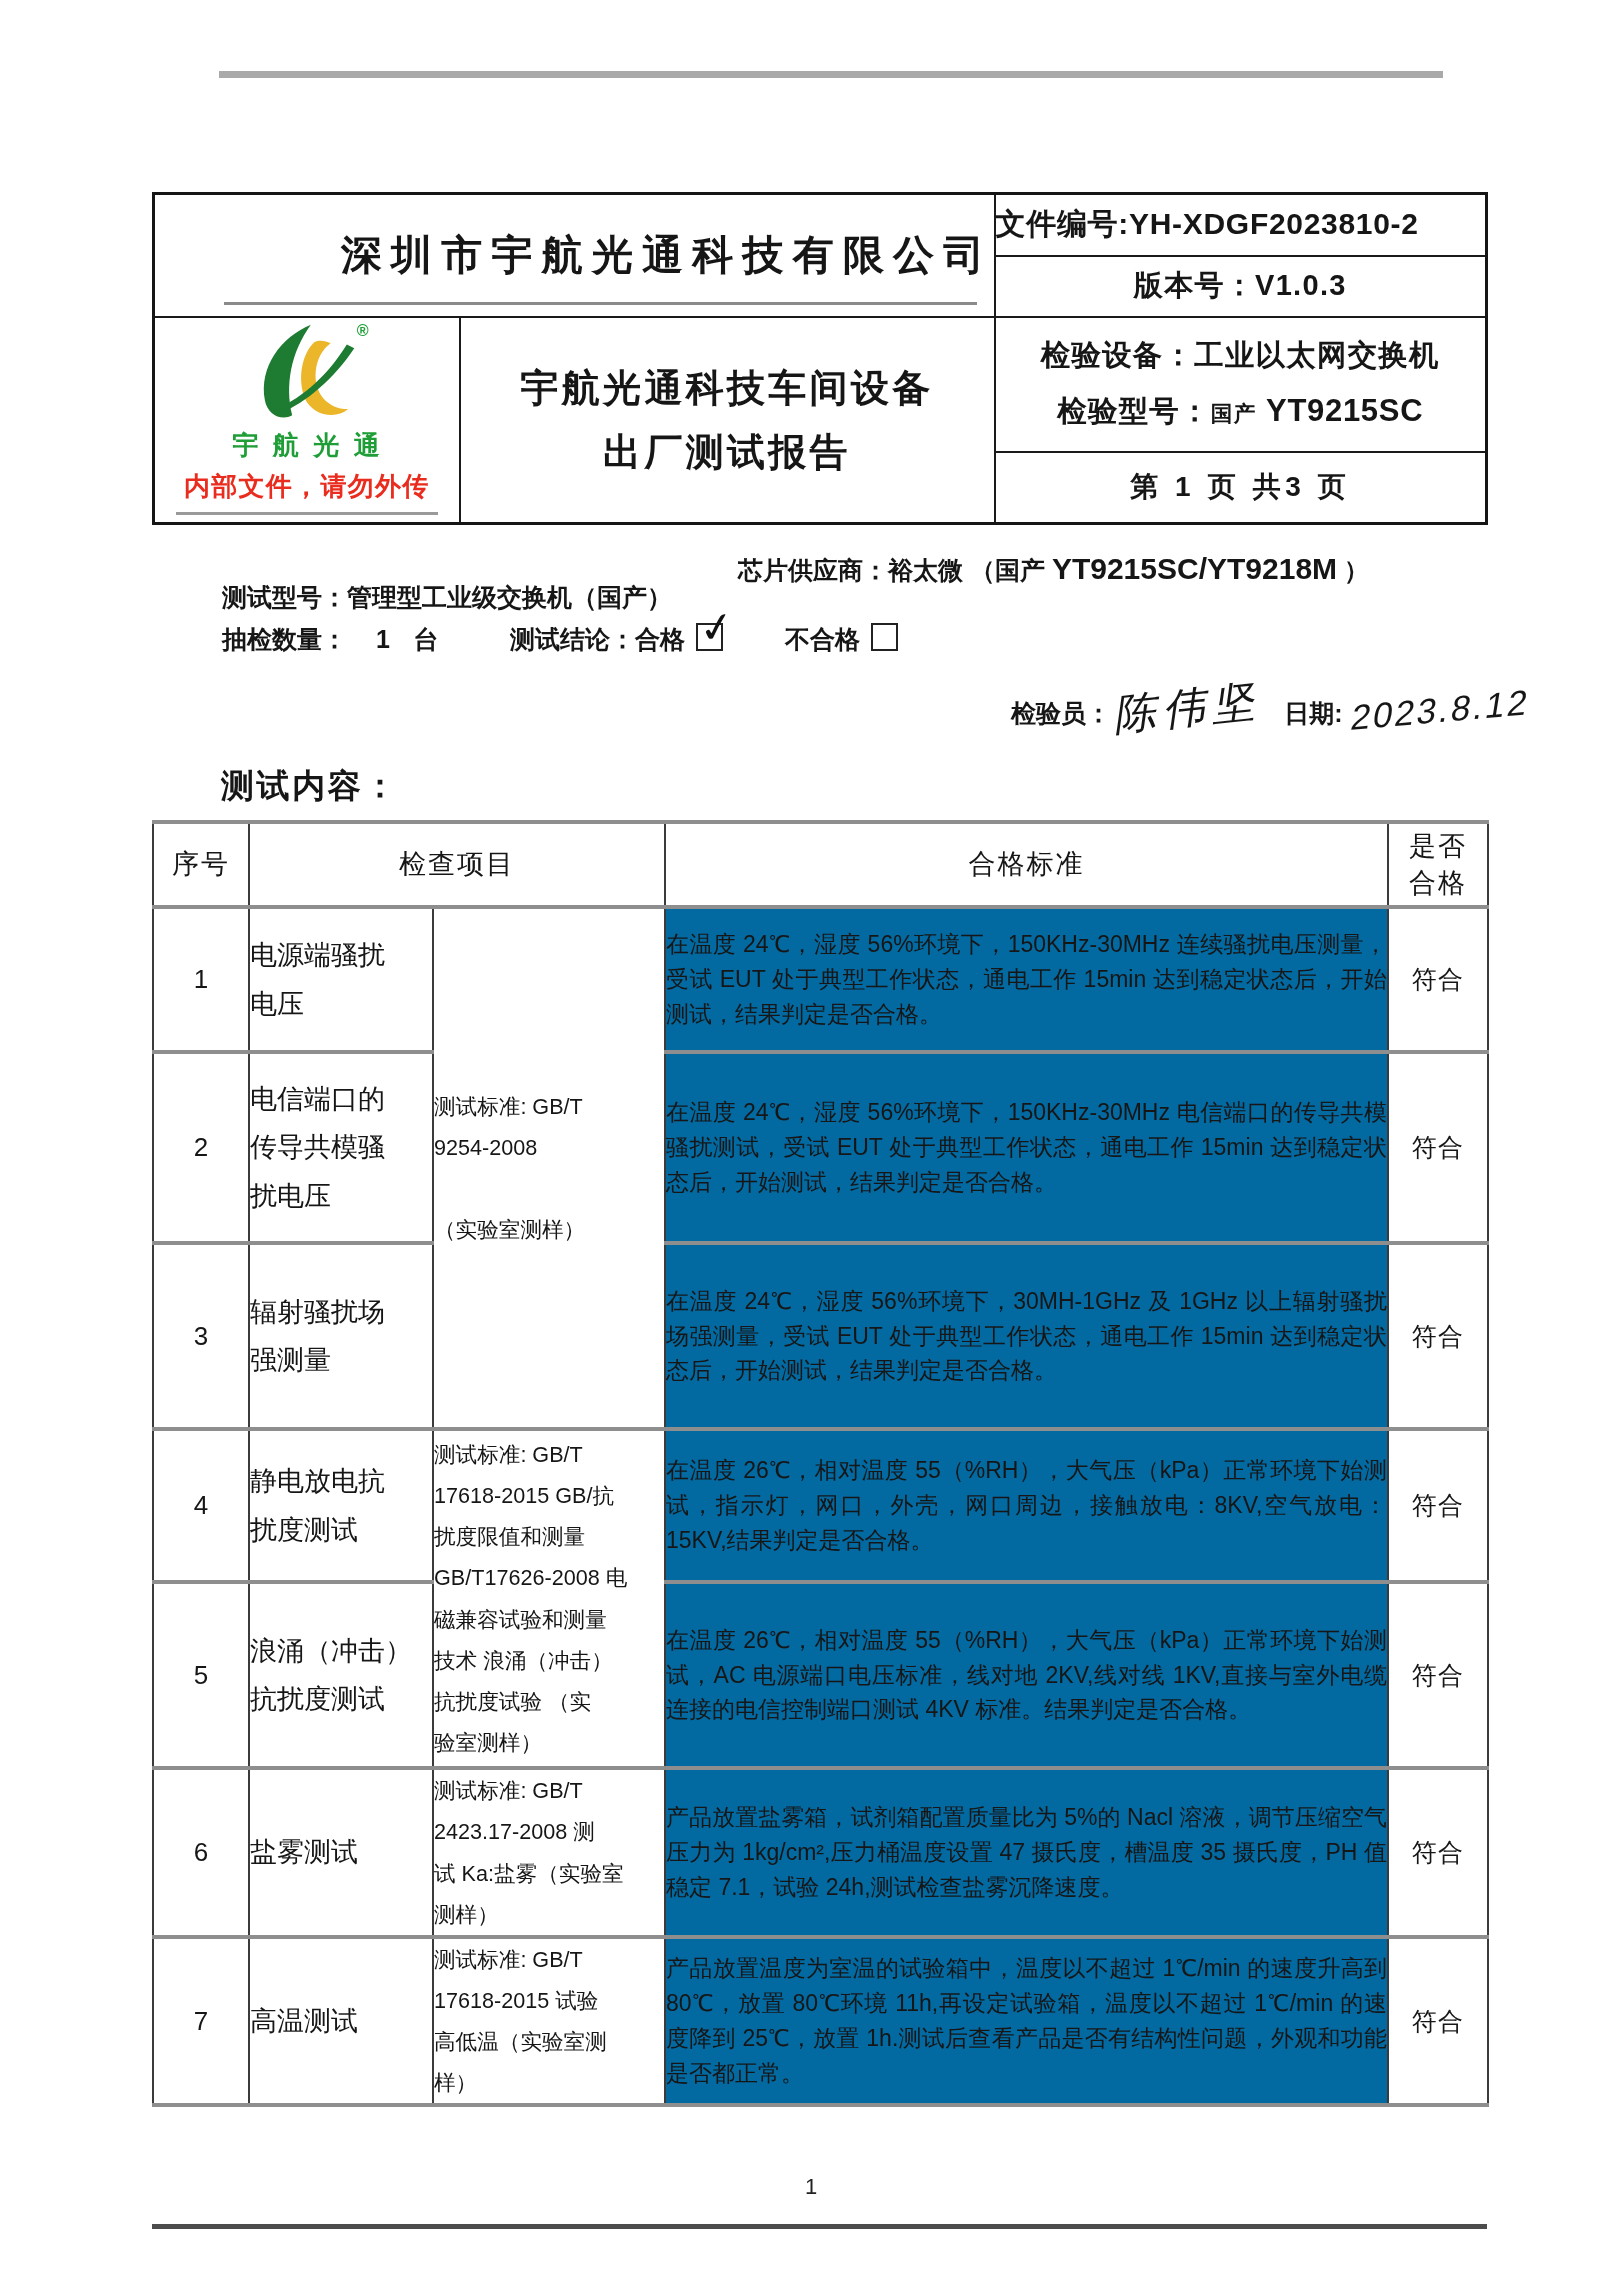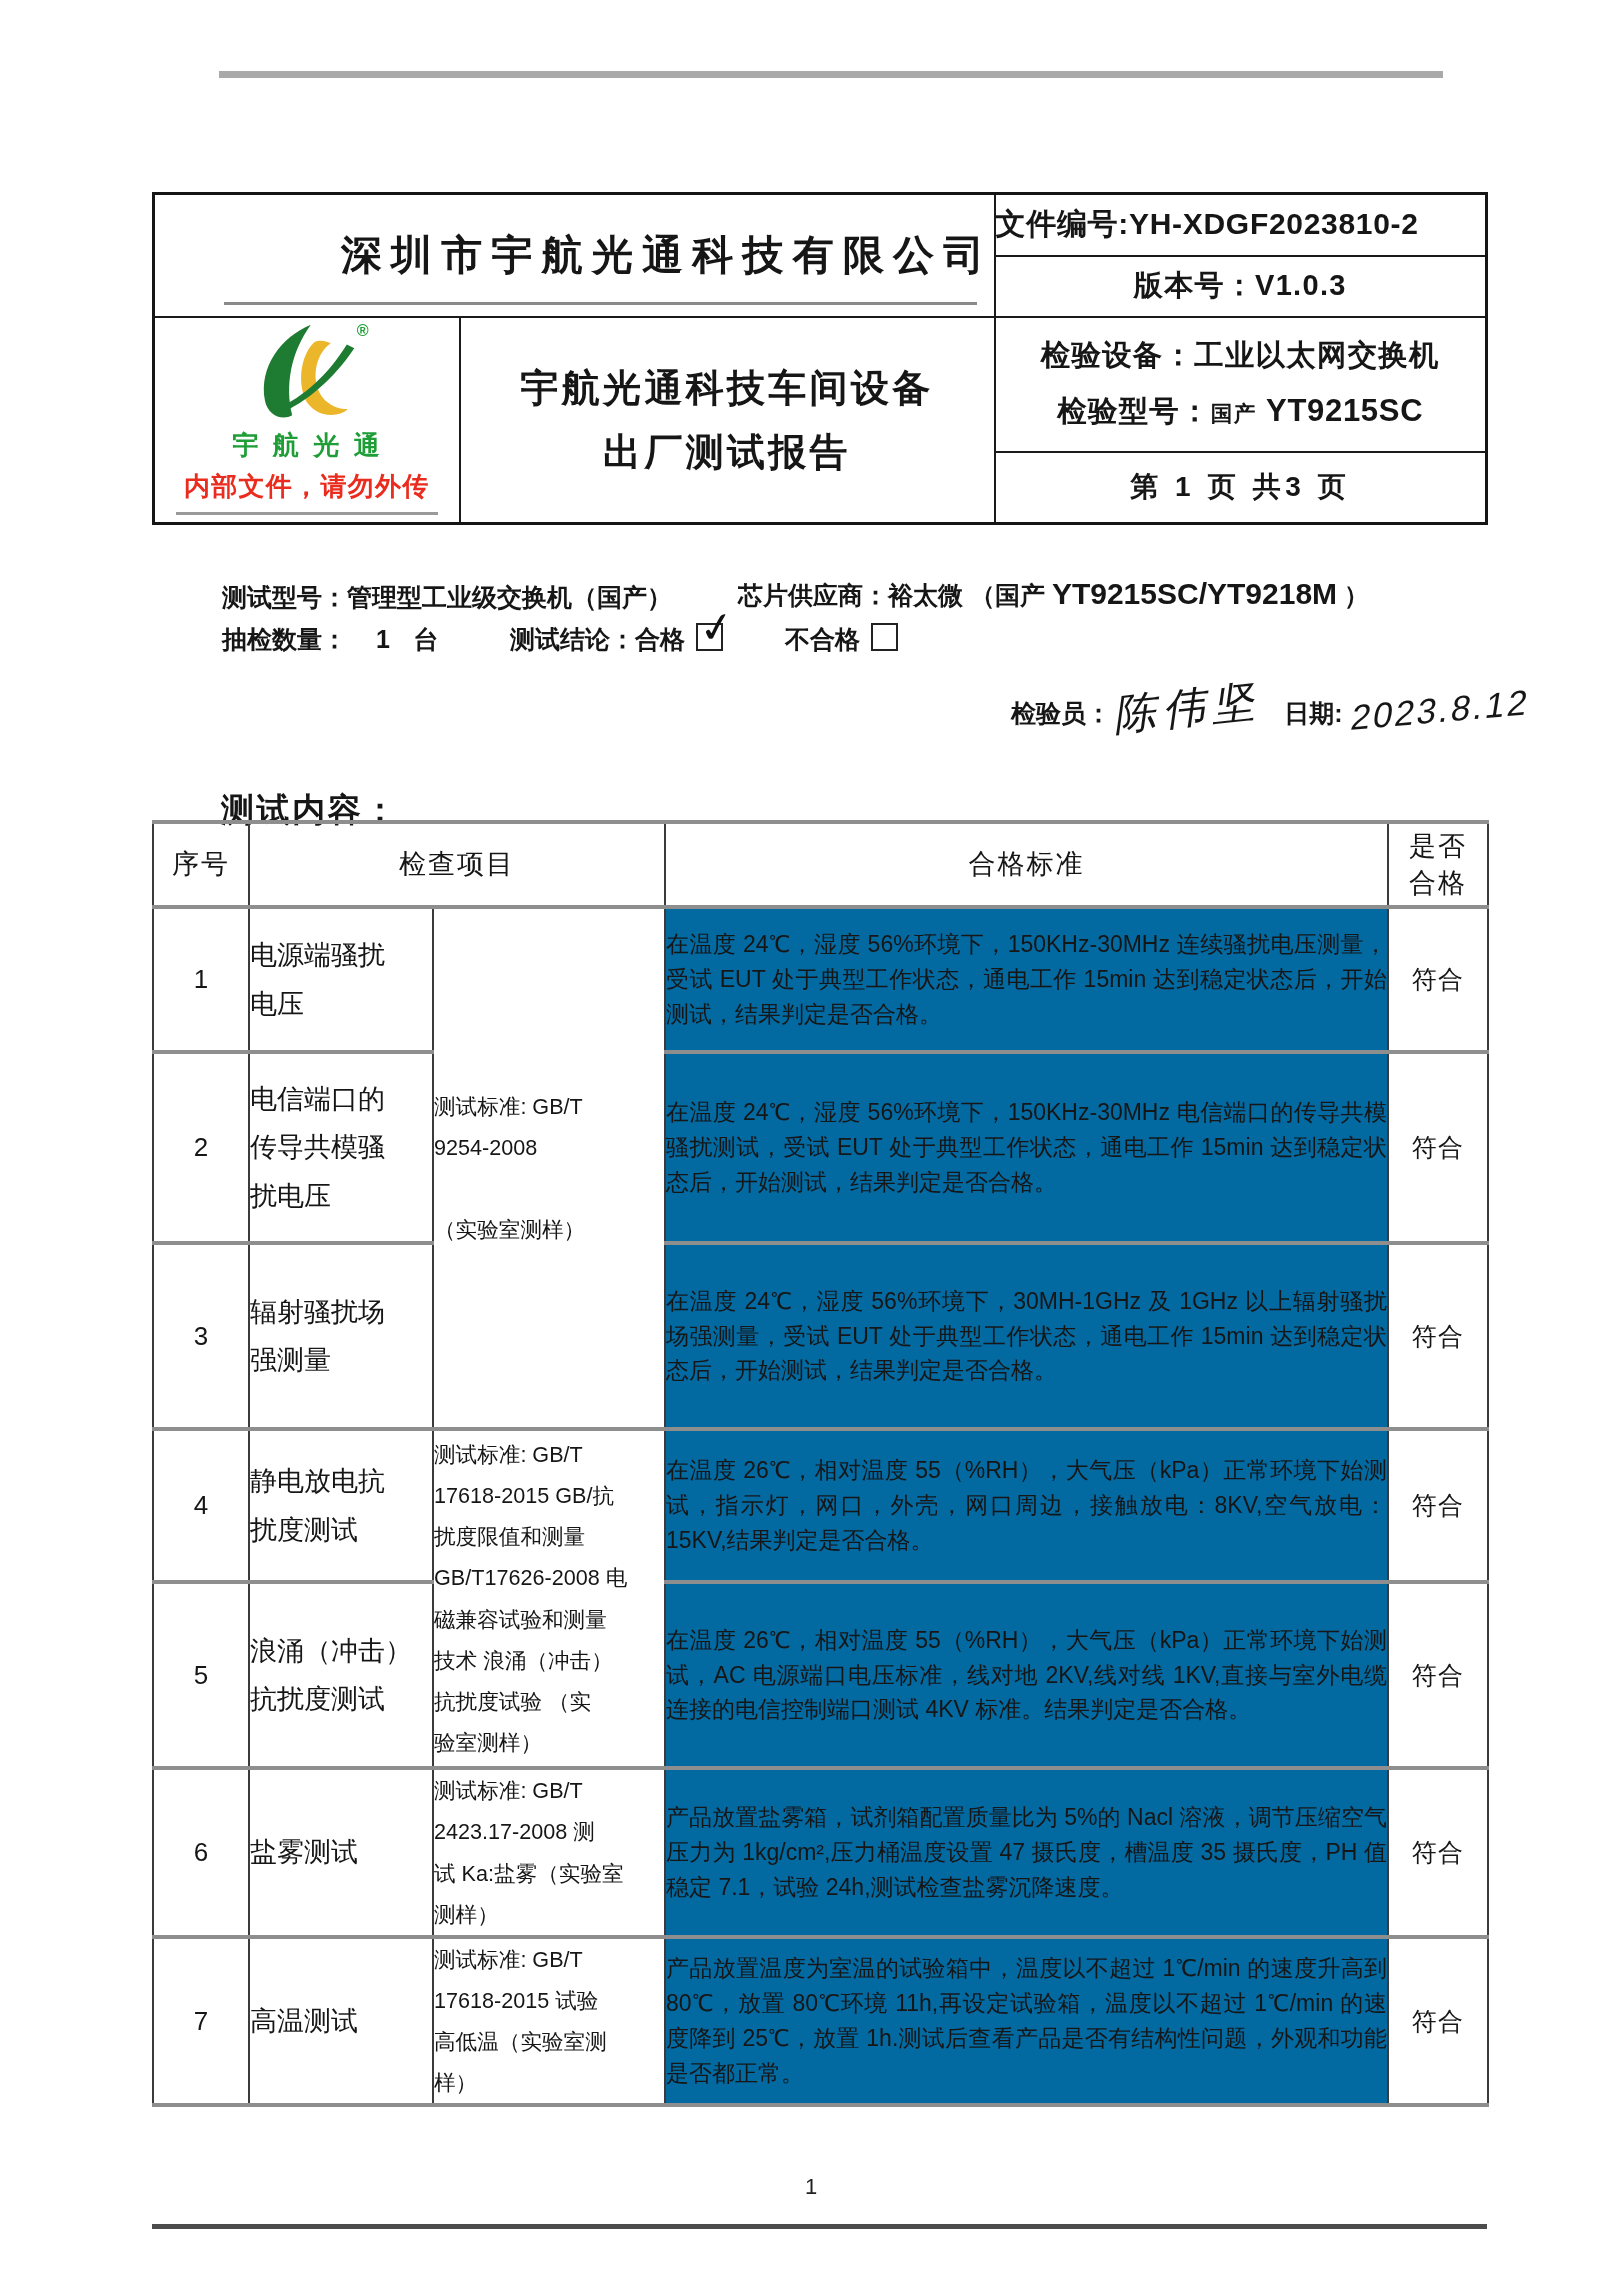--- a/index.html
+++ b/index.html
@@ -41,21 +41,21 @@
        vertical-align:-2.6px;margin-left:10.5px;}
   .chk .tick{position:absolute;left:1.3px;top:-22px;font-size:42px;font-weight:normal;
              transform:rotate(-8deg);color:#111;}
   .gap{display:inline-block;width:62px;}
   .sig-label{font-size:25px;font-weight:bold;}
   .sig-name{display:inline-block;font-size:43px;font-weight:normal;letter-spacing:6.5px;
             transform:rotate(-6deg) skewX(-14deg);margin:0 19.6px 0 5.2px;}
   .sig-date{display:inline-block;font-size:35px;font-weight:normal;letter-spacing:2.6px;
             transform:rotate(-5deg) skewX(-14deg);margin-left:7.9px;}
 
-  .section-title{position:absolute;left:221px;top:764px;font-size:33px;font-weight:bold;letter-spacing:2.6px;margin-top:24px;}
+  .section-title{position:absolute;left:221px;top:764px;font-size:33px;font-weight:bold;letter-spacing:2.6px;}
 
   
   table.main{position:absolute;left:152px;top:820px;width:1335px;border-collapse:collapse;table-layout:fixed;
              border-left:2.6px solid #3b3b3b;border-right:2.6px solid #3b3b3b;border-radius:15px;}
   table.main td,table.main th{border:2px solid #3b3b3b;border-top:4.6px solid #8e8e8e;border-bottom:4.6px solid #8e8e8e;
              vertical-align:middle;padding:0;font-weight:normal;}
   th.h{font-size:27px;font-weight:600;text-align:center;letter-spacing:2px;white-space:pre-line;line-height:1.35;}
   td.no{text-align:center;font-size:26px;}
   td.item{font-size:27px;font-weight:bold;text-align:left;padding:7.9px 9.2px 7.9px 15.7px;
           line-height:1.78;white-space:pre-line;}
@@ -113,21 +113,21 @@
     </tr>
     <tr style="height:62px">
       <td class="pagecell">第 1 页 共3 页</td>
     </tr>
   </tbody>
     </table>
 
   <div class="infoline" style="left:222px;top:581px;">
     <span>测试型号：</span><span>管理型工业级交换机（国产）</span>
   </div>
-  <div class="infoline" style="left:738px;top:577px;">
+  <div class="infoline" style="left:738px;top:552px;">
     <span>芯片供应商：</span><span>裕太微</span> <span>（国产 </span><span class="chip-code">YT9215SC/YT9218M</span><span> ）</span>
   </div>
   <div class="infoline" style="left:222px;top:623px;">
     <span>抽检数量：</span><span class="qty-num">1</span><span class="qty-unit">台</span>
   </div>
   <div class="infoline" style="left:510px;top:623px;">
     <span>测试结论：</span><span>合格</span><span class="chk"><span class="tick">✓</span></span><span class="gap"></span><span>不合格</span><span class="chk"></span>
   </div>
   <div class="infoline" style="left:1011px;top:679px;">
     <span class="sig-label">检验员：</span><span class="sig-name">陈伟坚</span><span class="sig-label">日期:</span><span class="sig-date">2023.8.12</span>

